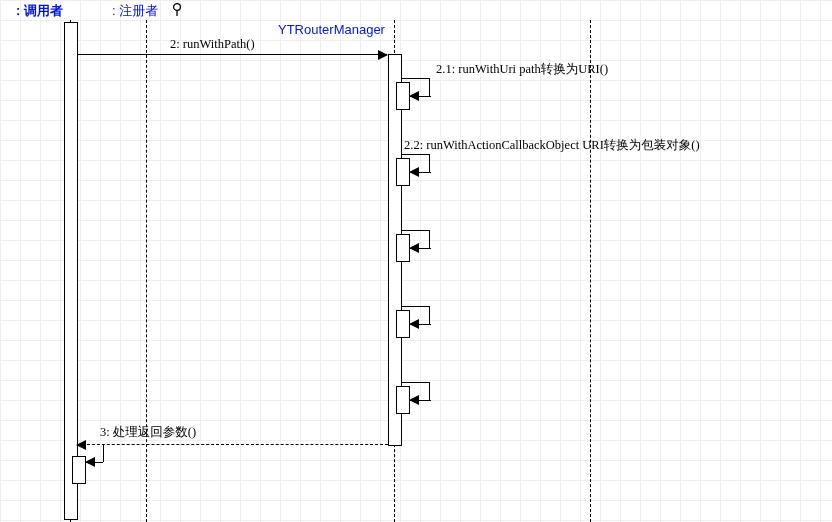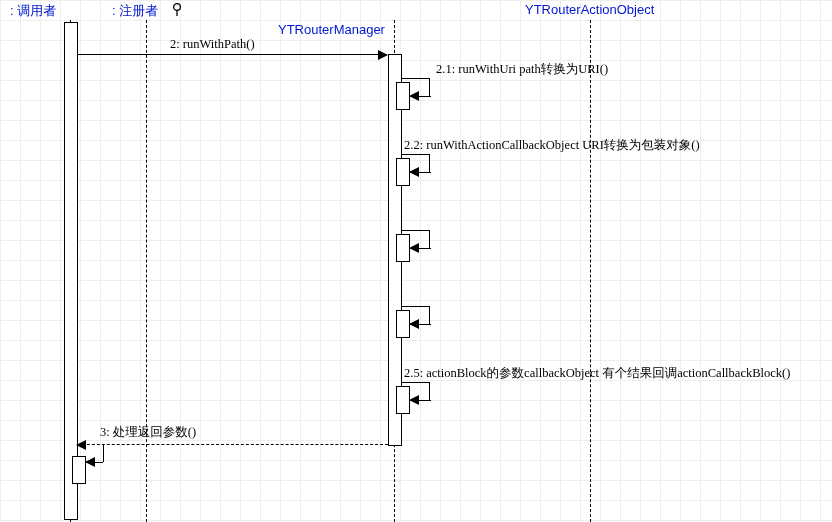--- a/index.html
+++ b/index.html
@@ -103,30 +103,29 @@
     border-right:10px solid #000;
   }
 </style>
 </head>
 <body>
 
 <div class="grid"></div>
 
 <div class="layer">
 
-  <div class="hdr" style="left:10px;">: 调用者</div>
+  <div class="hdr" style="left:16px;font-weight:bold;">: 调用者</div>
   <div class="hdr" style="left:112px;">: 注册者</div>
   <span class="actor-head" style="left:171px;">
     <svg width="14" height="14" viewBox="0 0 14 14">
       <circle cx="6" cy="4" r="3.4" fill="none" stroke="#000" stroke-width="1.3"></circle>
       <line x1="6" y1="7.5" x2="6" y2="13" stroke="#000" stroke-width="1.3"></line>
     </svg>
   </span>
   <div class="hdr" style="left:278px;margin-top:20px;">YTRouterManager</div>
-  <div class="hdr" style="left:525px;">YTRouterActionObject</div>
 
   <div class="lifeline" style="left:70px;"></div>
   <div class="lifeline" style="left:146px;"></div>
   <div class="lifeline" style="left:394px;"></div>
   <div class="lifeline" style="left:590px;"></div>
 
   <div class="act" style="left:64px; top:22px; height:496px;"></div>
 
   <div class="act" style="left:388px; top:54px; height:390px;"></div>
 
@@ -166,21 +165,20 @@
     <div class="head" style="top:13px; left:8px;"></div>
   </div>
 
   <div class="selfmsg" style="left:401px; top:306px;">
     <div class="out" style="width:28px;"></div>
     <div class="down" style="left:28px; height:18px;"></div>
     <div class="back" style="top:18px; width:22px; left:8px;"></div>
     <div class="head" style="top:13px; left:8px;"></div>
   </div>
 
-  <div class="msg" style="left:404px; top:365px;">2.5: actionBlock的参数callbackObject 有个结果回调actionCallbackBlock()</div>
   <div class="selfmsg" style="left:401px; top:382px;">
     <div class="out" style="width:28px;"></div>
     <div class="down" style="left:28px; height:18px;"></div>
     <div class="back" style="top:18px; width:22px; left:8px;"></div>
     <div class="head" style="top:13px; left:8px;"></div>
   </div>
 
   <div class="msg" style="left:100px; top:424px;">3: 处理返回参数()</div>
   <div class="arrow dashed" style="left:77px; top:444px; width:311px;">
     <div class="head left"></div>

